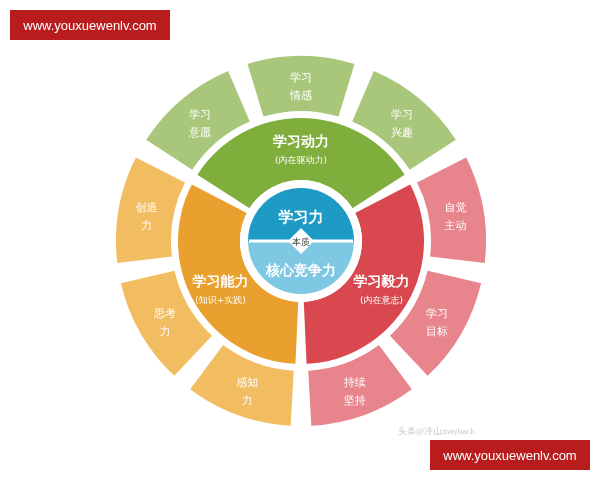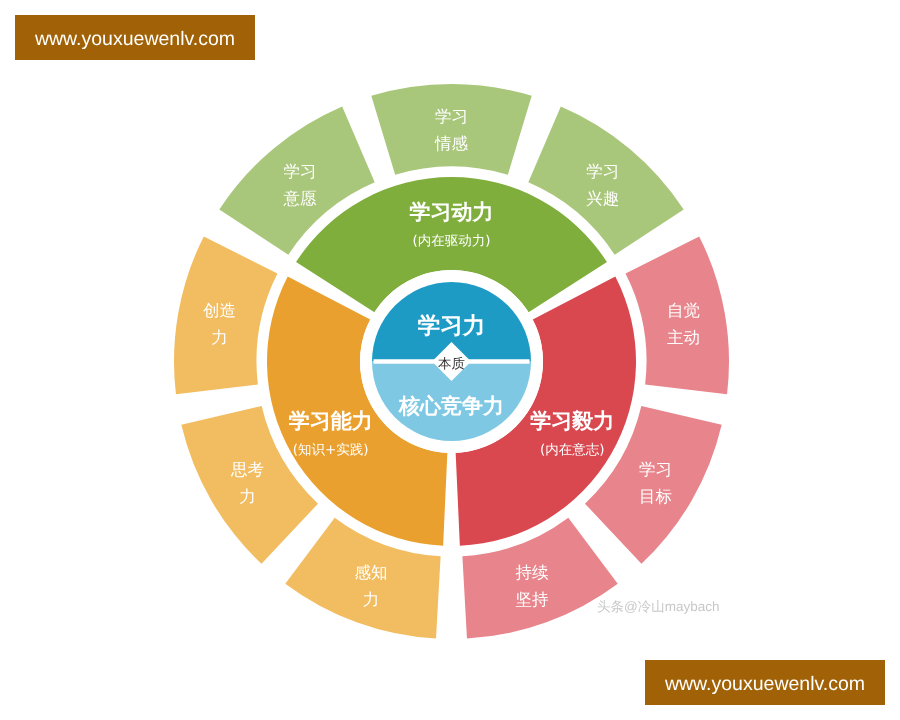--- a/index.html
+++ b/index.html
@@ -2,29 +2,29 @@
 <html><head>
 <meta charset="utf-8">
 <style>
   html, body { margin: 0; padding: 0; }
   body {
     width: 600px; height: 480px; position: relative; overflow: hidden;
     background: #ffffff;
     font-family: "DejaVu Sans", sans-serif;
   }
   .watermark-box {
-    position: absolute; background: #a16207; color: #ffffff;
+    position: absolute; background: #b91c1c; color: #ffffff;
     font-family: "Liberation Sans", sans-serif; font-size: 13px;
     display: flex; align-items: center; justify-content: center;
   }
   #wm-top { left: 10px; top: 10px; width: 160px; height: 30px; }
   #wm-bottom { left: 430px; top: 440px; width: 160px; height: 30px; }
   #credit {
-    position: absolute; left: 398px; top: 398px;
-    font-size: 9px; color: #c8c8c8; font-family: Liberation Sans, sans-serif;
+    position: absolute; left: 398px; top: 425px;
+    font-size: 9px; color: #c8c8c8; font-family: Liberation Serif, serif;
   }
   svg#wheel { position: absolute; left: 0; top: 0; }
   svg text { font-family: "DejaVu Sans", sans-serif; }
 </style>
 </head>
 <body>
 
 <div class="watermark-box" id="wm-top">
   <span>www.youxuewenlv.com</span>
 </div>

